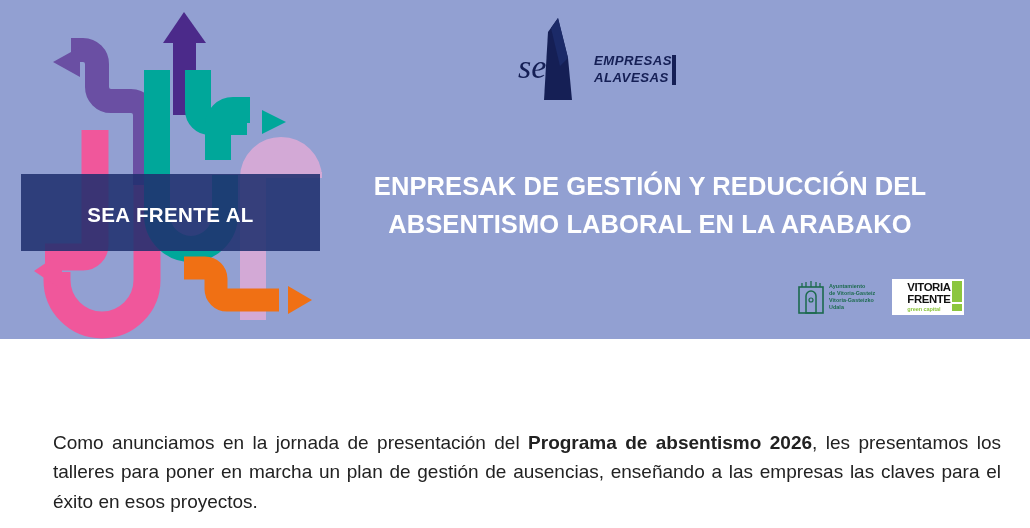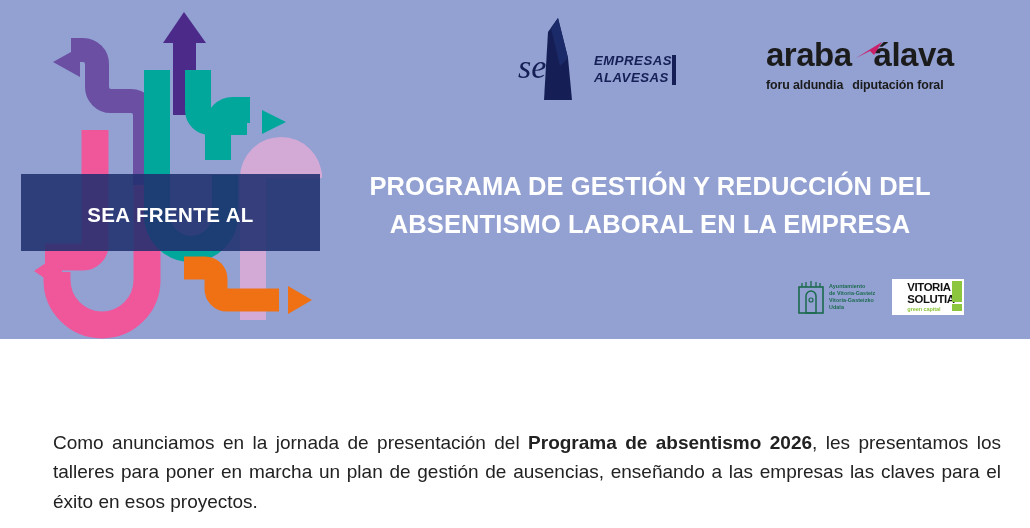--- a/index.html
+++ b/index.html
@@ -282,56 +282,43 @@
       </svg>
       <div class="sea-text">
         <div class="sea-col-a">
           <span>EMPRESAS</span>
           <span>ALAVESAS</span>
         </div>
         <div class="sea-divider"></div>
       </div>
     </div>
 
-    <div class="araba-logo">
-      <div class="araba-top">
-        <span class="araba-word">araba</span>
-        <svg class="araba-arrow" viewBox="0 0 30 20" xmlns="http://www.w3.org/2000/svg">
-          <polygon points="0,16 26,0 18,13 14,9" fill="#cc1f6a"></polygon>
-        </svg>
-        <span class="araba-word" style="margin-left:22px">álava</span>
-      </div>
-      <div class="araba-sub">
-        <span>foru aldundia</span>
-        <span>diputación foral</span>
-      </div>
-    </div>
 
     <div class="main-title">
-      <span class="tl">PROGRAMA DE GESTIÓN Y REDUCCIÓN DEL</span>
-      <span class="tl">ABSENTISMO LABORAL EN LA EMPRESA</span>
+      <span class="tl">ENPRESAK DE GESTIÓN Y REDUCCIÓN DEL</span>
+      <span class="tl">ABSENTISMO LABORAL EN LA ARABAKO</span>
     </div>
 
     <div class="vg-group">
       <svg class="vg-crest" viewBox="0 0 26 34" xmlns="http://www.w3.org/2000/svg">
         <rect x="1" y="7" width="24" height="26" fill="none" stroke="#1c6a4e" stroke-width="1.6"></rect>
         <path d="M4 7 L4 3 M8 7 L8 2 M13 7 L13 1 M18 7 L18 2 M22 7 L22 3" stroke="#1c6a4e" stroke-width="1.3"></path>
         <path d="M13 11 a5 5 0 0 0 -5 5 L8 33 L18 33 L18 16 a5 5 0 0 0 -5 -5 Z" fill="none" stroke="#1c6a4e" stroke-width="1.5"></path>
         <circle cx="13" cy="20" r="2" fill="none" stroke="#1c6a4e" stroke-width="1.2"></circle>
       </svg>
       <div class="vg-ayto">
         <div>Ayuntamiento</div>
         <div>de Vitoria-Gasteiz</div>
         <div>Vitoria-Gasteizko</div>
         <div>Udala</div>
       </div>
       <div class="vg-green-block">
         <div class="vg-gc-text">
           <span class="l1">VITORIA</span>
-          <span class="l2">SOLUTIA</span>
+          <span class="l2">FRENTE</span>
           <span class="l3">green capital</span>
         </div>
         <div class="vg-bars">
           <i class="b1"></i>
             <i class="b2"></i>
         </div>
       </div>
     </div>
 
   </div>

